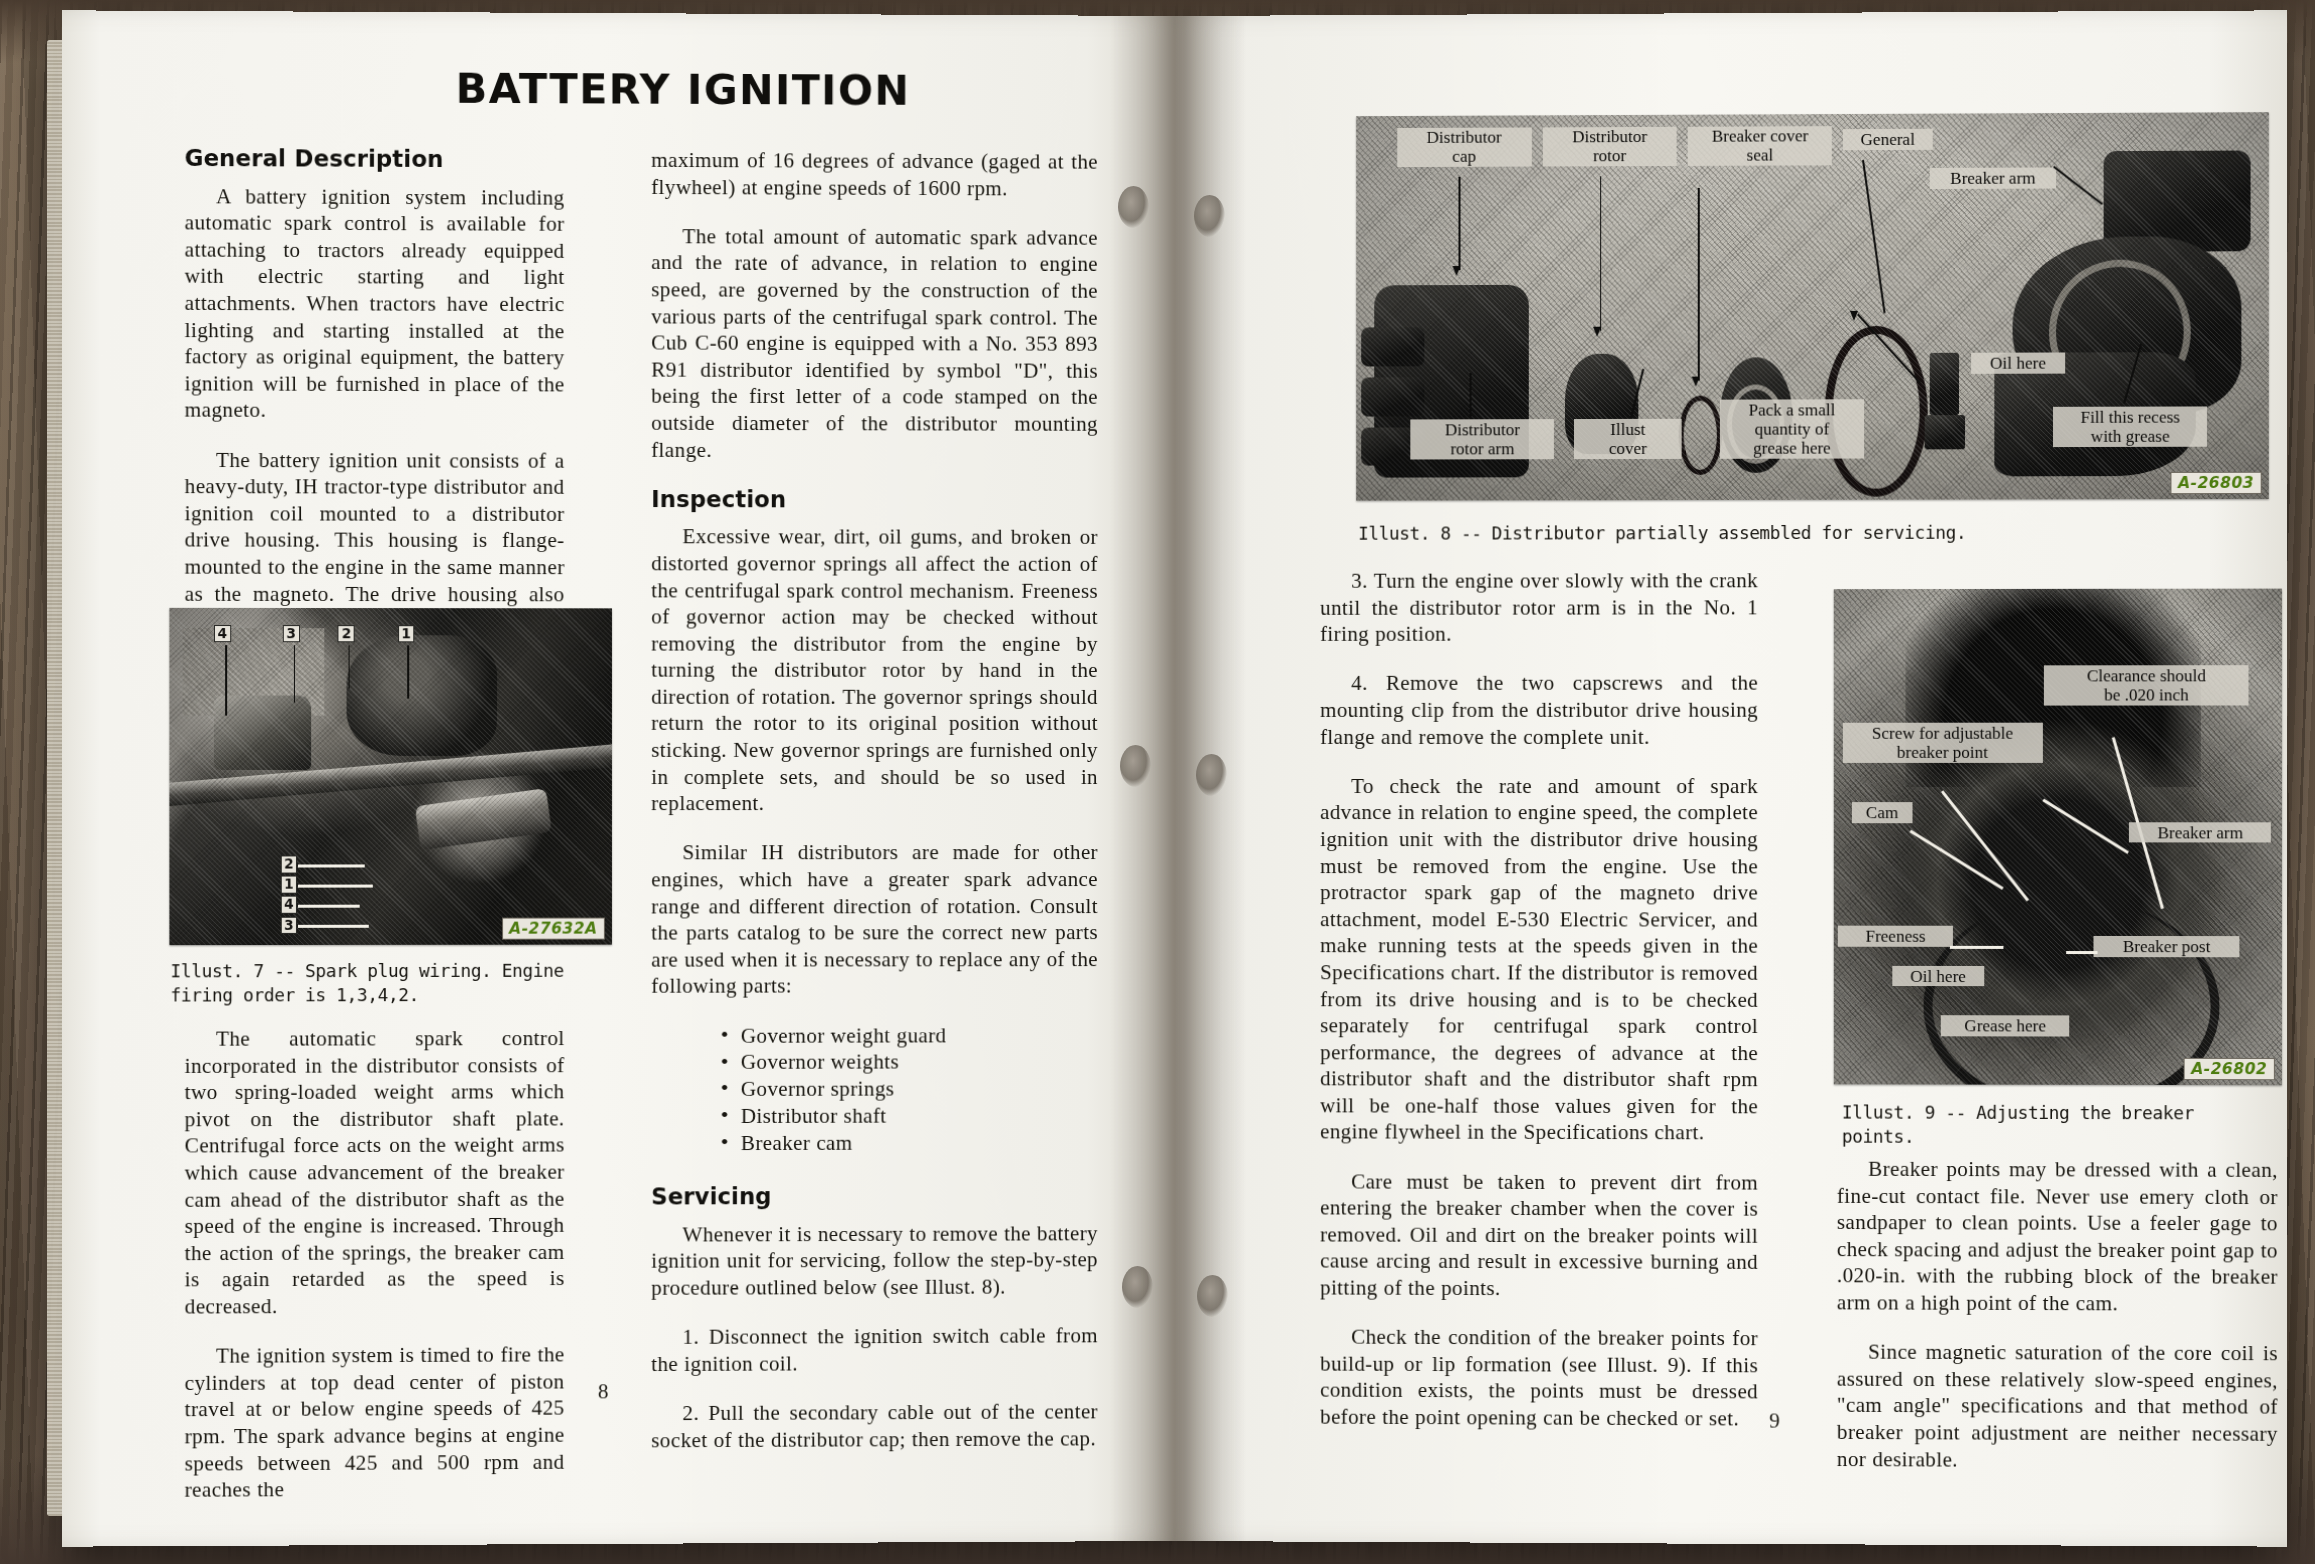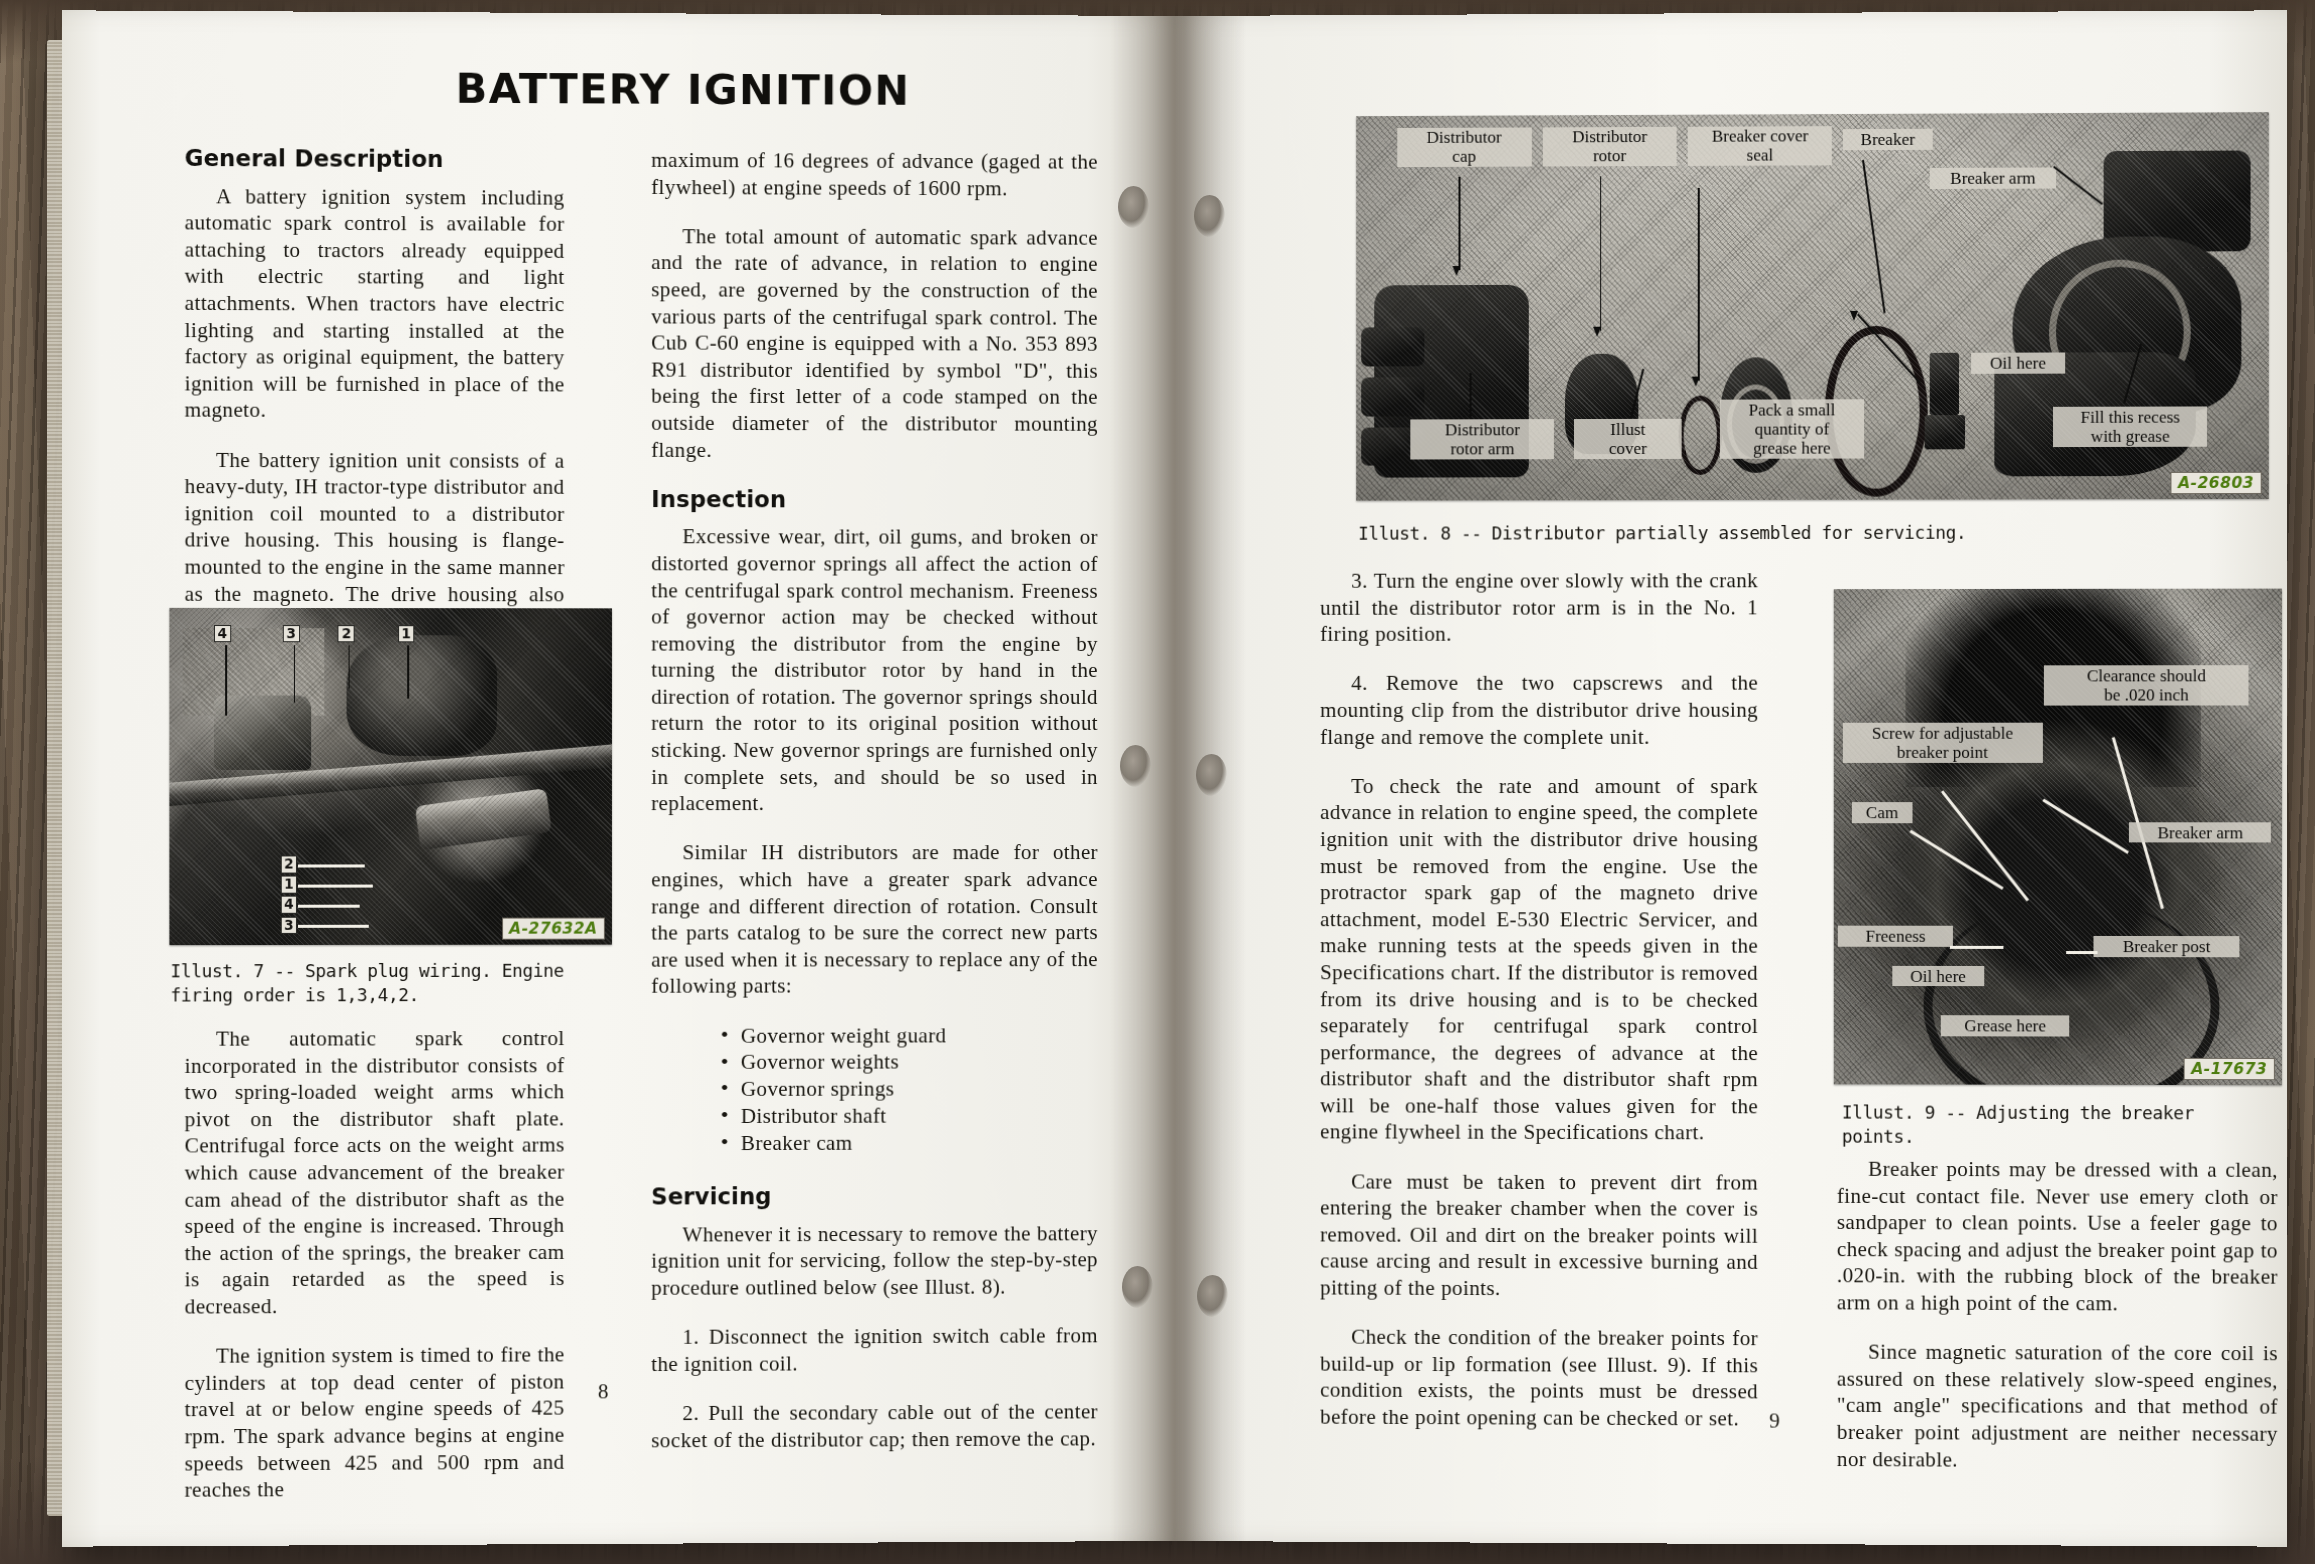--- a/index.html
+++ b/index.html
@@ -395,21 +395,21 @@
           <span class="plabel" style="left:20.5%;top:3%;width:14%;">Distributor
 rotor</span>
           <span class="leader" style="left:26.8%;top:16%;width:1.8px;height:40%;"></span>
           <span class="arrowhead" style="left:26.1%;top:55%;"></span>
 
           <span class="plabel" style="left:36.5%;top:3%;width:15%;">Breaker cover
 seal</span>
           <span class="leader" style="left:37.6%;top:19%;width:1.8px;height:50%;"></span>
           <span class="arrowhead" style="left:36.9%;top:68%;"></span>
 
-          <span class="plabel" style="left:53.5%;top:4%;width:9%;">Breaker</span>
+          <span class="plabel" style="left:53.5%;top:4%;width:9%;">General</span>
           <span class="leader" style="left:55.6%;top:12%;width:1.8px;height:40%;transform:rotate(-8deg);"></span>
           <span class="arrowhead" style="left:54.2%;top:51%;"></span>
 
           <span class="plabel" style="left:63%;top:14%;width:13%;">Breaker arm</span>
           <span class="leader" style="left:76.5%;top:14%;width:1.8px;height:16%;transform:rotate(-52deg);"></span>
 
           <span class="plabel" style="left:6%;top:79%;width:15%;">Distributor
 rotor arm</span>
           <span class="leader" style="left:12.5%;top:67%;width:1.8px;height:12%;"></span>
 
@@ -460,21 +460,21 @@
 
           <span class="plabel" style="left:13%;top:76%;width:19%;">Oil here</span>
 
           <span class="plabel" style="left:24%;top:86%;width:27%;">Grease here</span>
 
           <span class="plabel" style="left:58%;top:70%;width:31%;">Breaker post</span>
           <span class="leader-w" style="left:52%;top:73%;width:7%;height:2.7px;"></span>
 
           <div class="halftone"></div>
           <div class="vign"></div>
-          <span class="negno">A-17673</span>
+          <span class="negno">A-26802</span>
         </div>
 
         <div class="caption" style="left:664px;top:1084px;width:425px;">Illust. 9 -- Adjusting the breaker points.</div>
 
         <div class="col" style="left:145px;top:552px;width:436px;">
           <p class="step">3. Turn the engine over slowly with the crank until the distributor rotor arm is in the No. 1 firing position.</p>
           <p class="step">4. Remove the two capscrews and the mounting clip from the distributor drive housing flange and remove the complete unit.</p>
           <p>To check the rate and amount of spark advance in relation to engine speed, the complete ignition unit with the distributor drive housing must be removed from the engine.  Use the protractor spark gap of the magneto drive attachment, model E-530 Electric Servicer, and make running tests at the speeds given in the Specifications chart.  If the distributor is removed from its drive housing and is to be checked separately for centrifugal spark control performance, the degrees of advance at the distributor shaft and the distributor shaft rpm will be one-half those values given for the engine flywheel in the Specifications chart.</p>
           <p>Care must be taken to prevent dirt from entering the breaker chamber when the cover is removed.  Oil and dirt on the breaker points will cause arcing and result in excessive burning and pitting of the points.</p>
           <p>Check the condition of the breaker points for build-up or lip formation (see Illust. 9). If this condition exists, the points must be dressed before the point opening can be checked or set.</p>

